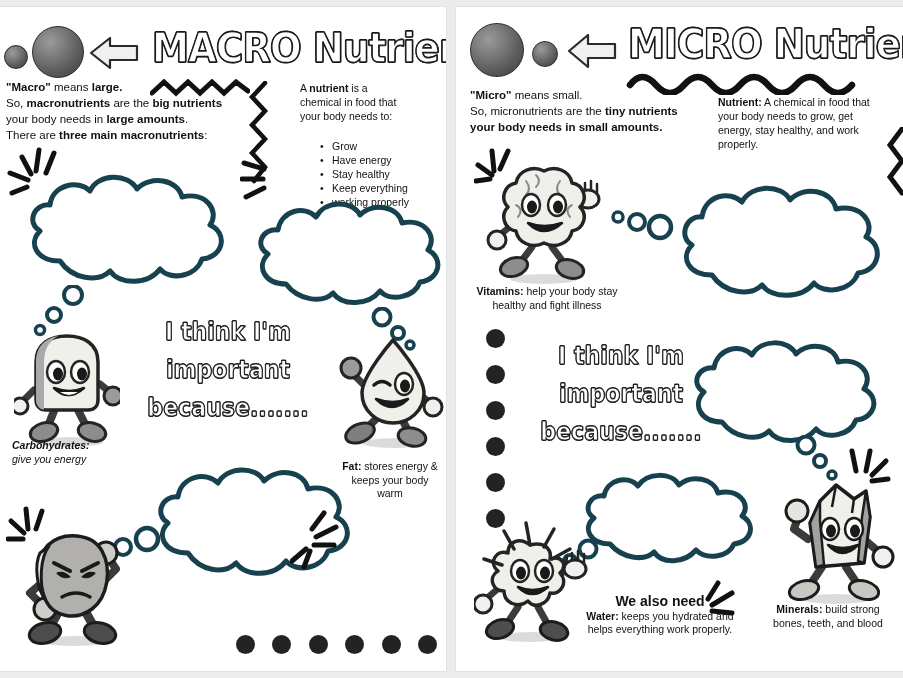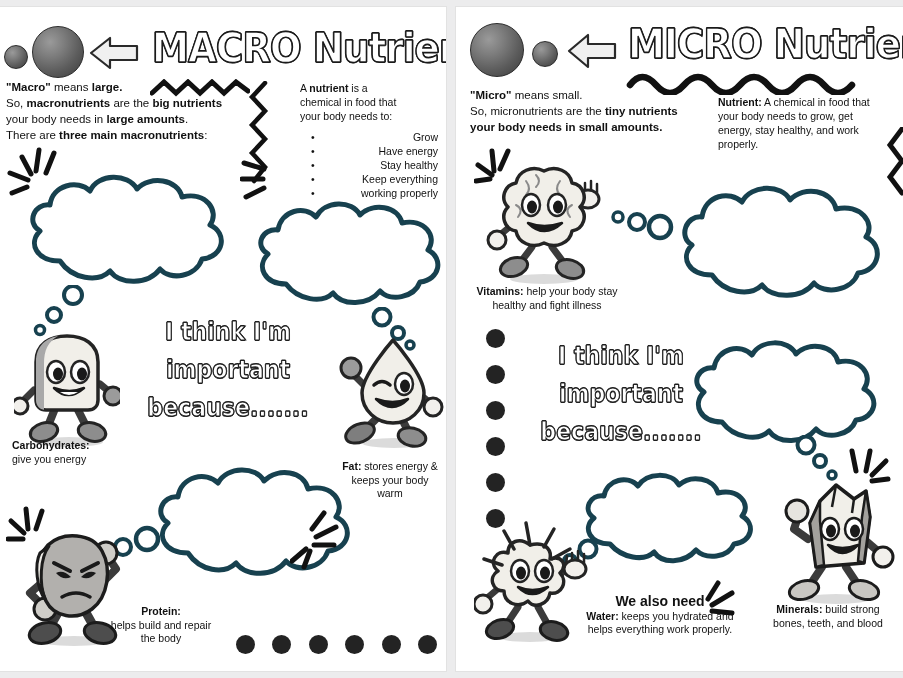--- a/index.html
+++ b/index.html
@@ -60,23 +60,22 @@
   }
   .para b { font-weight: bold; }
   .small {
     position: absolute;
     font-size: 10.5px;
     line-height: 14px;
     color: #111;
   }
   .small b { font-weight: bold; margin-top: 24px; }
   .bullets {
-    margin: 7px; padding: 0 0 0 16px;
+    margin: 16px; padding: 0 0 0 16px;
     list-style: none;
-    text-align: right;
   }
   .bullets li { position: relative; }
   .bullets li:before {
     content: "\2022";
     position: absolute; left: -12px; top: 0;
   }
 
   
   .deco { position: absolute; }
 
@@ -266,21 +265,21 @@
                L32 78 C26 78 22 74 22 68 Z" fill="#f1efe9" stroke="#242424" stroke-width="3.5" stroke-linejoin="round"></path>
       <path d="M22 30 C22 14 32 6 44 4 C34 10 30 18 30 32 L30 78 L32 78 C26 78 22 74 22 68 Z" fill="#a9a9a9" stroke="none"></path>
 
       <ellipse cx="42" cy="40" rx="9" ry="11" fill="#ffffff" stroke="#242424" stroke-width="2.5"></ellipse>
       <ellipse cx="66" cy="40" rx="9" ry="11" fill="#ffffff" stroke="#242424" stroke-width="2.5"></ellipse>
       <ellipse cx="44" cy="42" rx="5" ry="6.5" fill="#1a1a1a"></ellipse>
       <ellipse cx="68" cy="42" rx="5" ry="6.5" fill="#1a1a1a"></ellipse>
       <path d="M40 56 Q54 70 70 56 Q56 62 40 56 Z" fill="#1a1a1a" stroke="#1a1a1a" stroke-width="2.5" stroke-linejoin="round"></path>
       <path d="M46 60 Q55 66 64 60" fill="#ffffff"></path>
     </svg>
-    <div class="caption" style="left:12px; top:432px; width:130px;">
+    <div class="caption" style="left:12px; top:432px; width:130px;font-style:italic;">
       <b>Carbohydrates:</b><br>
       <span>give you energy</span>
     </div>
 
     <svg class="char" style="left:338px; top:330px;" width="106" height="112" viewBox="0 0 106 112">
       <ellipse cx="56" cy="106" rx="32" ry="5" fill="#cfcfcf" opacity="0.75"></ellipse>
 
       <path d="M42 78 L28 92" stroke="#3b3b3b" stroke-width="8" stroke-linecap="round" fill="none"></path>
       <path d="M62 78 L70 94" stroke="#3b3b3b" stroke-width="8" stroke-linecap="round" fill="none"></path>
       <ellipse cx="22" cy="96" rx="15" ry="9" fill="#7e7e7e" stroke="#242424" stroke-width="3" transform="rotate(-22 22 96)"></ellipse>
@@ -318,24 +317,20 @@
       <path d="M30 20 C45 6 74 8 84 26 C94 44 90 72 74 84 C58 96 36 92 28 76
                C20 60 18 32 30 20 Z" fill="#b2b0ad" stroke="#1c1c1c" stroke-width="3.5" stroke-linejoin="round"></path>
       <path d="M31 21 C22 33 21 58 27 74 C19 64 16 40 22 28 Z" fill="#f0eee9" stroke="#1c1c1c" stroke-width="3" stroke-linejoin="round"></path>
 
       <path d="M36 38 L52 46" stroke="#1a1a1a" stroke-width="4" stroke-linecap="round"></path>
       <path d="M80 38 L64 46" stroke="#1a1a1a" stroke-width="4" stroke-linecap="round"></path>
       <path d="M38 48 Q45 44 53 52 Q45 56 38 48 Z" fill="#1a1a1a"></path>
       <path d="M78 48 Q71 44 63 52 Q71 56 78 48 Z" fill="#1a1a1a"></path>
       <path d="M44 72 Q58 64 72 72" fill="none" stroke="#1a1a1a" stroke-width="3.5" stroke-linecap="round"></path>
     </svg>
-    <div class="caption center" style="left:106px; top:598px; width:110px;">
-      <b>Protein:</b><br>
-      <span>helps build and repair the body</span>
-    </div>
 
     <div class="dot" style="left:236px; top:628px;"></div>
     <div class="dot" style="left:272px; top:628px;"></div>
     <div class="dot" style="left:309px; top:628px;"></div>
     <div class="dot" style="left:345px; top:628px;"></div>
     <div class="dot" style="left:382px; top:628px;"></div>
     <div class="dot" style="left:418px; top:628px;"></div>
   </div>
 
   <div class="sheet" id="sheet-micro">

